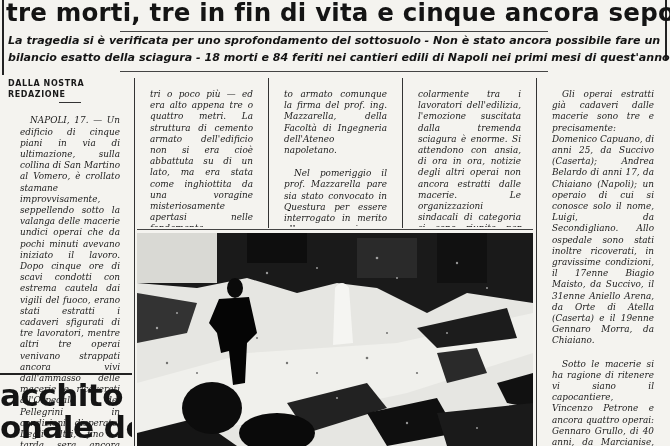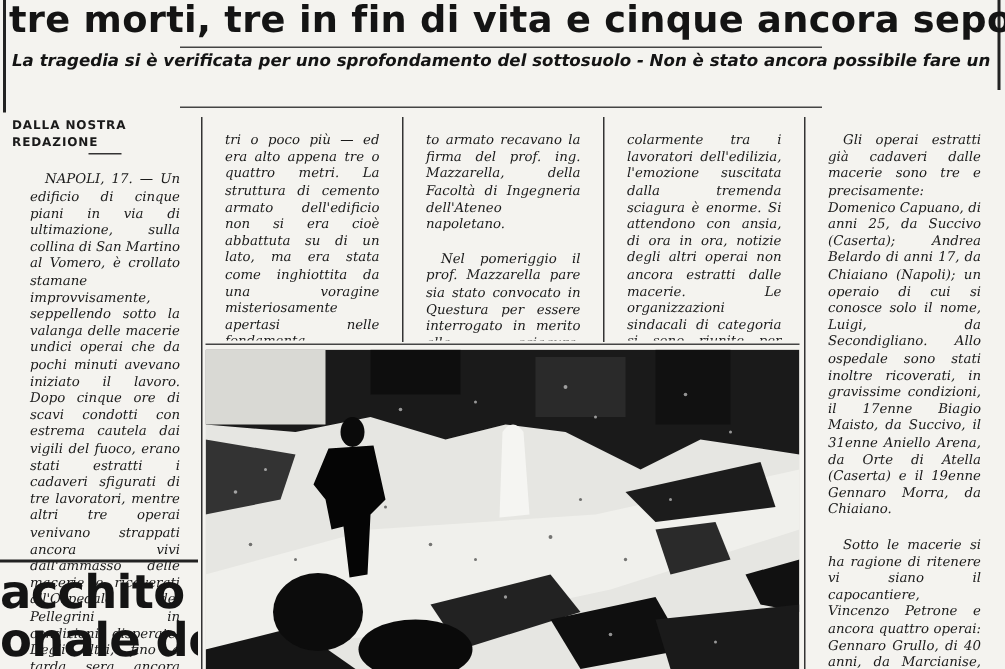--- a/index.html
+++ b/index.html
@@ -50,20 +50,21 @@
 <body>
 
 <div class="left-rule"></div>
 <div class="right-rule"></div>
 
 <div class="headline">tre morti, tre in fin di vita e cinque ancora sepolti</div>
 <div class="rule" style="left:120px;top:31px;width:428px;"></div>
 
 <div class="subhead">
   <div>La tragedia si è verificata per uno sprofondamento del sottosuolo - Non è stato ancora possibile fare un</div>
+  <div>bilancio esatto della sciagura - 18 morti e 84 feriti nei cantieri edili di Napoli nei primi mesi di quest'anno</div>
 </div>
 <div class="rule" style="left:120px;top:71px;width:428px;"></div>
 
 <div class="col" style="left:8px;width:124px;top:78px;">
   <div class="byline-top">DALLA NOSTRA REDAZIONE</div>
   <p>NAPOLI, 17. — Un edificio di cinque piani in via di ultimazione, sulla collina di San Martino al Vomero, è crollato stamane improvvisamente, seppellendo sotto la valanga delle macerie undici operai che da pochi minuti avevano iniziato il lavoro. Dopo cinque ore di scavi condotti con estrema cautela dai vigili del fuoco, erano stati estratti i cadaveri sfigurati di tre lavoratori, mentre altri tre operai venivano strappati ancora vivi dall'ammasso delle macerie e ricoverati all'Ospedale dei Pellegrini in condizioni disperate. Degli altri, fino a tarda sera ancora nessuna traccia; e si dispera purtroppo di poterne ancora salvare qualcuno.</p>
   <p>Recatisi sul posto qualche ora dopo la tremenda sciagura, siamo rimasti colpiti immediatamente da una scena inaspettata e di primo acchito inspiegabile. Il mucchio di macerie che si presentava ai nostri occhi era in uno spazio relativamente ristretto — un perimetro di 150 me-</p>
 </div>
 <div class="rule" style="left:0;top:373px;width:132px;height:2px;background:#222;"></div>
 <div class="lower-head" style="top:378px;">acchito</div>
@@ -71,21 +72,21 @@
 
 <div class="vdiv" style="left:134px;top:78px;height:368px;"></div>
 
 <div class="col" style="left:138px;width:127px;top:77px;height:150px;overflow:hidden;">
   <p class="noindent">tri o poco più — ed era alto appena tre o quattro metri. La struttura di cemento armato dell'edificio non si era cioè abbattuta su di un lato, ma era stata come inghiottita da una voragine misteriosamente apertasi nelle fondamenta.</p>
   <p>Secondo i testimoni oculari della sciagura, il crollo è avvenuto nel giro di qualche minuto. Erano le 7,30 circa quando è stato avvertito un rumore simile a quello prodotto dallo scarico di pietre da un camion. Il rumore si è ingigantito di colpo, una</p>
 </div>
 <div class="vdiv" style="left:268px;top:78px;height:150px;"></div>
 
 <div class="col" style="left:272px;width:127px;top:77px;height:150px;overflow:hidden;">
-  <p class="noindent">to armato recavano la firma del prof. ing. Mazzarella, della Facoltà di Ingegneria dell'Ateneo napoletano.</p>
+  <p class="noindent">to armato comunque la firma del prof. ing. Mazzarella, della Facoltà di Ingegneria dell'Ateneo napoletano.</p>
   <p>Nel pomeriggio il prof. Mazzarella pare sia stato convocato in Questura per essere interrogato in merito alla sciagura. Naturalmente non è ancora possibile fornire dati precisi circa le cause del disastro, ma prevale l'ipotesi secondo cui al di sotto delle fondamenta esisterebbe una caverna. Ammessa comunque una tale ipotesi, non si può dire se i costruttori conoscessero l'esistenza di questo vuo-</p>
 </div>
 <div class="vdiv" style="left:402px;top:78px;height:150px;"></div>
 
 <div class="col" style="left:406px;width:127px;top:77px;height:150px;overflow:hidden;">
   <p class="noindent">colarmente tra i lavoratori dell'edilizia, l'emozione suscitata dalla tremenda sciagura è enorme. Si attendono con ansia, di ora in ora, notizie degli altri operai non ancora estratti dalle macerie. Le organizzazioni sindacali di categoria si sono riunite per esprimere il cordoglio e la protesta dei lavoratori napoletani e chiedere un pronto interessamento delle autorità per le famiglie dei colpiti e per l'accertamento delle responsabilità.</p>
 
 </div>
 <div class="vdiv" style="left:536px;top:78px;height:368px;"></div>
 

